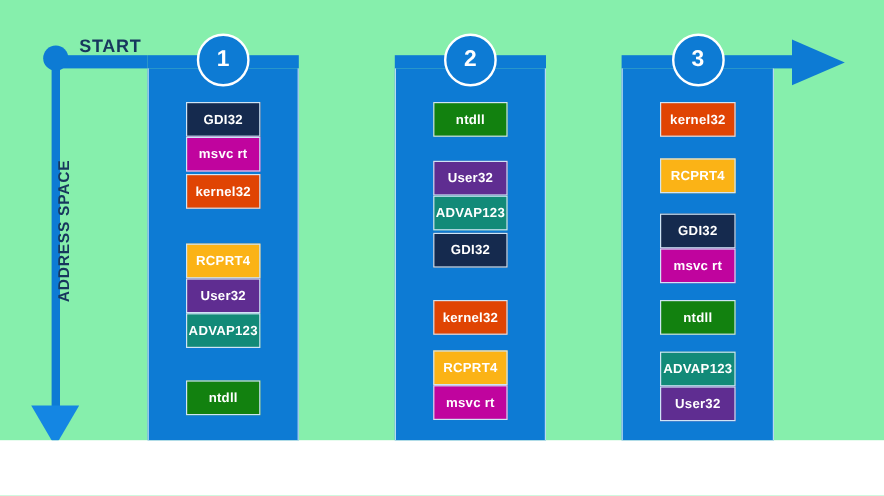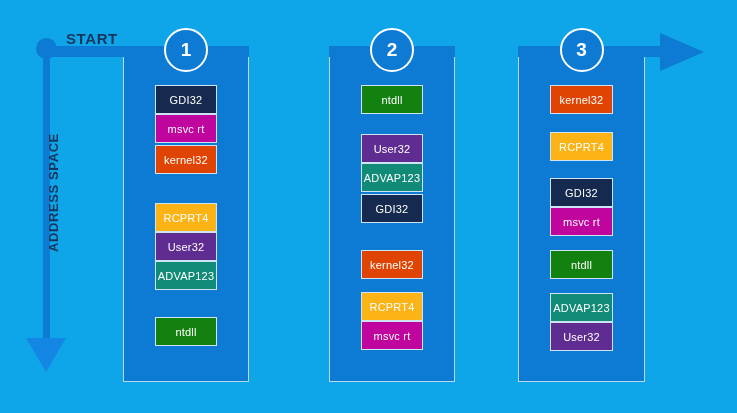--- a/index.html
+++ b/index.html
@@ -6,22 +6,22 @@
     margin: 0;
     padding: 0;
     background: #ffffff;
   }
   body {
     font-family: "Liberation Sans", sans-serif;
   }
   #canvas {
     position: relative;
     width: 737px;
-    height: 413px;
-    background: #0ea5e9;
+    height: 367px;
+    background: #86efac;
     overflow: hidden;
   }
 
   
   .axis-line {
     position: absolute;
     left: 43px;
     top: 46px;
     width: 7px;
     height: 300px;
@@ -114,21 +114,21 @@
     z-index: 5;
   }
 
   
   .block {
     position: absolute;
     box-sizing: border-box;
     border: 1px solid #cfe4f5;
     color: #ffffff;
     font-size: 11px;
-    font-weight: normal;
+    font-weight: bold;
     display: flex;
     align-items: center;
     justify-content: center;
     letter-spacing: 0.2px;
   }
 </style>
 </head>
 <body>
 
 <div id="canvas">

